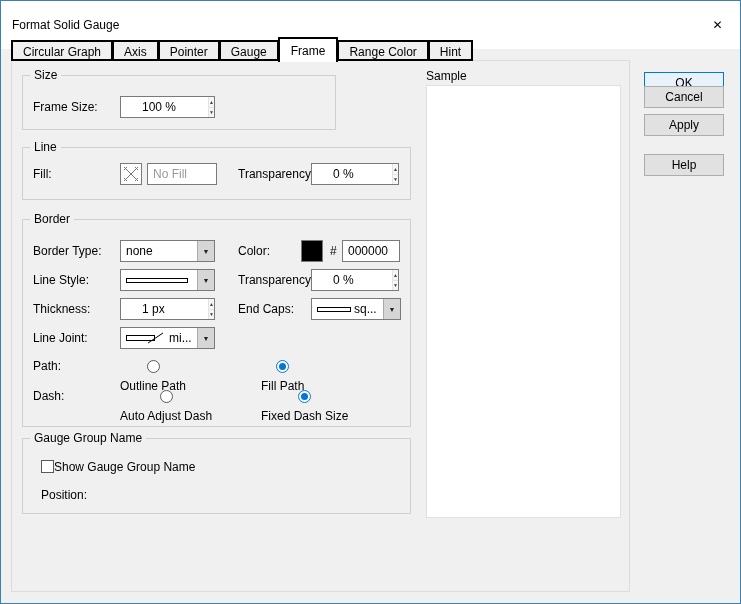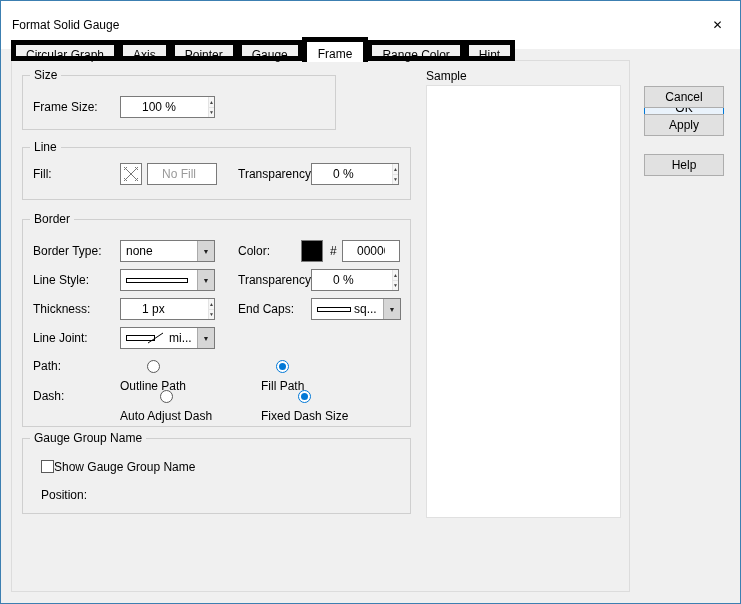--- a/index.html
+++ b/index.html
@@ -6,32 +6,32 @@
   html,body { width: 741px; height: 604px; }
   body { font-family: "Liberation Sans", sans-serif; font-size: 12px; color: #000; background:#fff; }
 
   .dialog { position: relative; width: 741px; height: 604px; background: #f0f0f0; border: 1px solid #3c7fb1; overflow: hidden; }
 
   .titlebar { position: absolute; top:0; left:0; right:0; height: 48px; background: #ffffff; display: flex; align-items: center; }
   .title { padding-left: 11px; font-size: 12px; }
   .close-btn { margin-left: auto; width: 45px; height: 30px; display: flex; align-items: center; justify-content: center; font-size: 12px; color:#000; cursor: default; }
 
   .tabs { position: absolute; left: 10px; top: 35px; height: 25px; display: flex; align-items: flex-end; z-index: 2; }
-  .tab { height: 21px; line-height: 20px; padding: 0 10px; background: #f0f0f0; border: 5px solid #000000; white-space: nowrap; }
+  .tab { height: 21px; line-height: 20px; padding: 0 10px; background: #f0f0f0; border: 2px solid #000000; white-space: nowrap; }
   .tab + .tab { margin-left: -1px; }
   .tab.active { height: 25px; line-height: 24px; padding: 0 11px; background: #fff; border-bottom: none; margin-bottom: -1px; position: relative; z-index: 3; }
 
   .panel { position: absolute; left: 10px; top: 59px; width: 619px; height: 532px; border: 1px solid #dcdcdc; background: #f0f0f0; z-index: 1; }
 
   .group { position: absolute; border: 1px solid #cfcfcf; }
   .legend { position: absolute; top: -8px; left: 7px; background: #f0f0f0; padding: 0 4px; line-height: 14px; white-space: nowrap; }
 
   .lbl { position: absolute; line-height: 22px; white-space: nowrap; }
 
-  .txt { position: absolute; height: 22px; border: 1px solid #7a7a7a; background: #fff; font: inherit; padding: 0 14px; outline: none; }
+  .txt { position: absolute; height: 22px; border: 1px solid #7a7a7a; background: #fff; font: inherit; padding: 0 5px; outline: none; }
   .muted { color: #9a9a9a; }
 
   .spin { position: absolute; height: 22px; display: flex; border: 1px solid #7a7a7a; background: #fff; }
   .spin input { flex: 1 1 auto; min-width: 0; border: none; outline: none; font: inherit; padding: 0 21px; background: transparent; }
   .spin-btns { width: 16px; display: flex; flex-direction: column; border-left: 1px solid #e3e3e3; }
   .spin-up, .spin-down { flex: 1; display: flex; align-items: center; justify-content: center; font-size: 5px; color: #444; background: #f6f6f6; }
   .spin-up { border-bottom: 1px solid #e3e3e3; }
 
   .combo { position: absolute; height: 22px; display: flex; align-items: stretch; border: 1px solid #7a7a7a; background: #fff; }
   .combo-value { flex: 1; display: flex; align-items: center; padding: 0 5px; gap: 3px; overflow: hidden; white-space: nowrap; }
@@ -195,18 +195,18 @@
         <span>Show Gauge Group Name</span>
       </label>
       <span class="lbl" style="left:18px; top:45px;">Position:</span>
     </div>
 
     <span class="sample-label" style="left:414px; top:8px;">Sample</span>
     <div class="sample-box" style="left:414px; top:24px; width:195px; height:433px;"></div>
 
   </div>
 
-  <button class="btn default" style="top:71px;margin-top:25px;">OK</button>
+  <button class="btn default" style="top:71px;">OK</button>
   <button class="btn" style="top:85px;">Cancel</button>
   <button class="btn" style="top:113px;">Apply</button>
   <button class="btn" style="top:153px;">Help</button>
 
 </div>
 
 </body></html>

